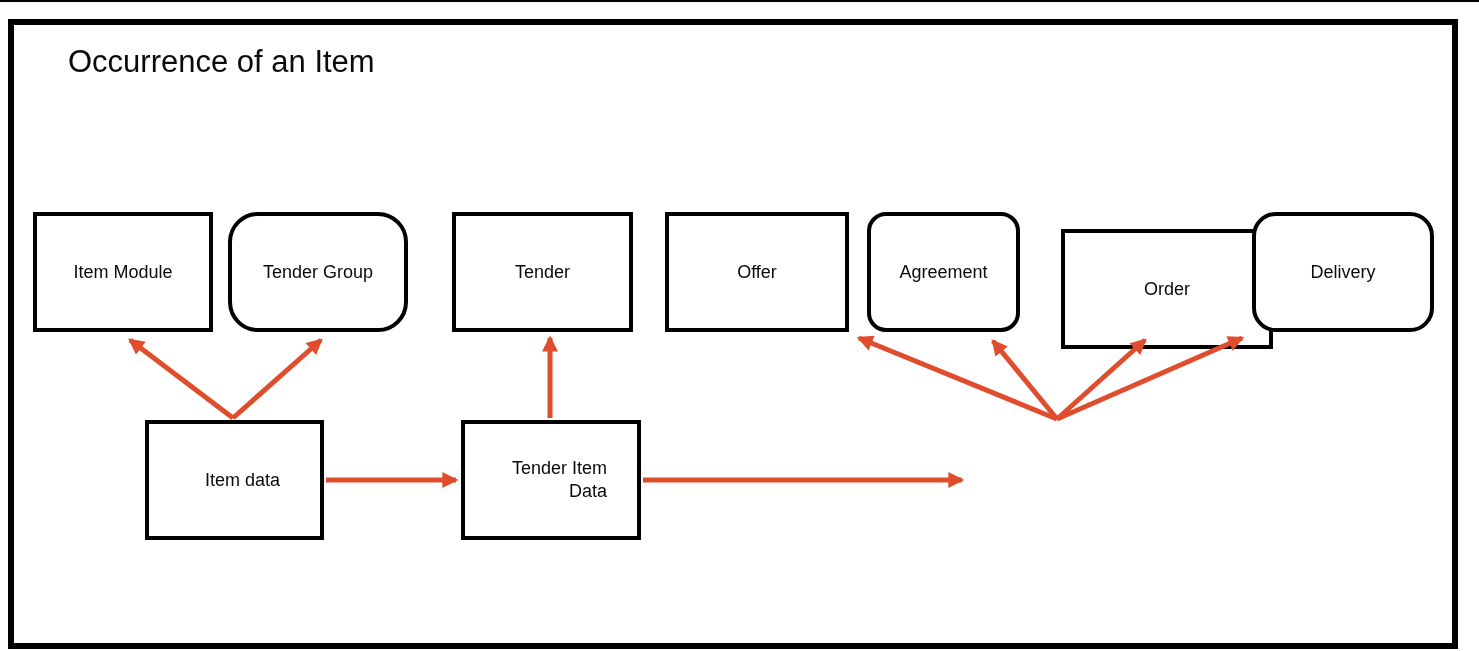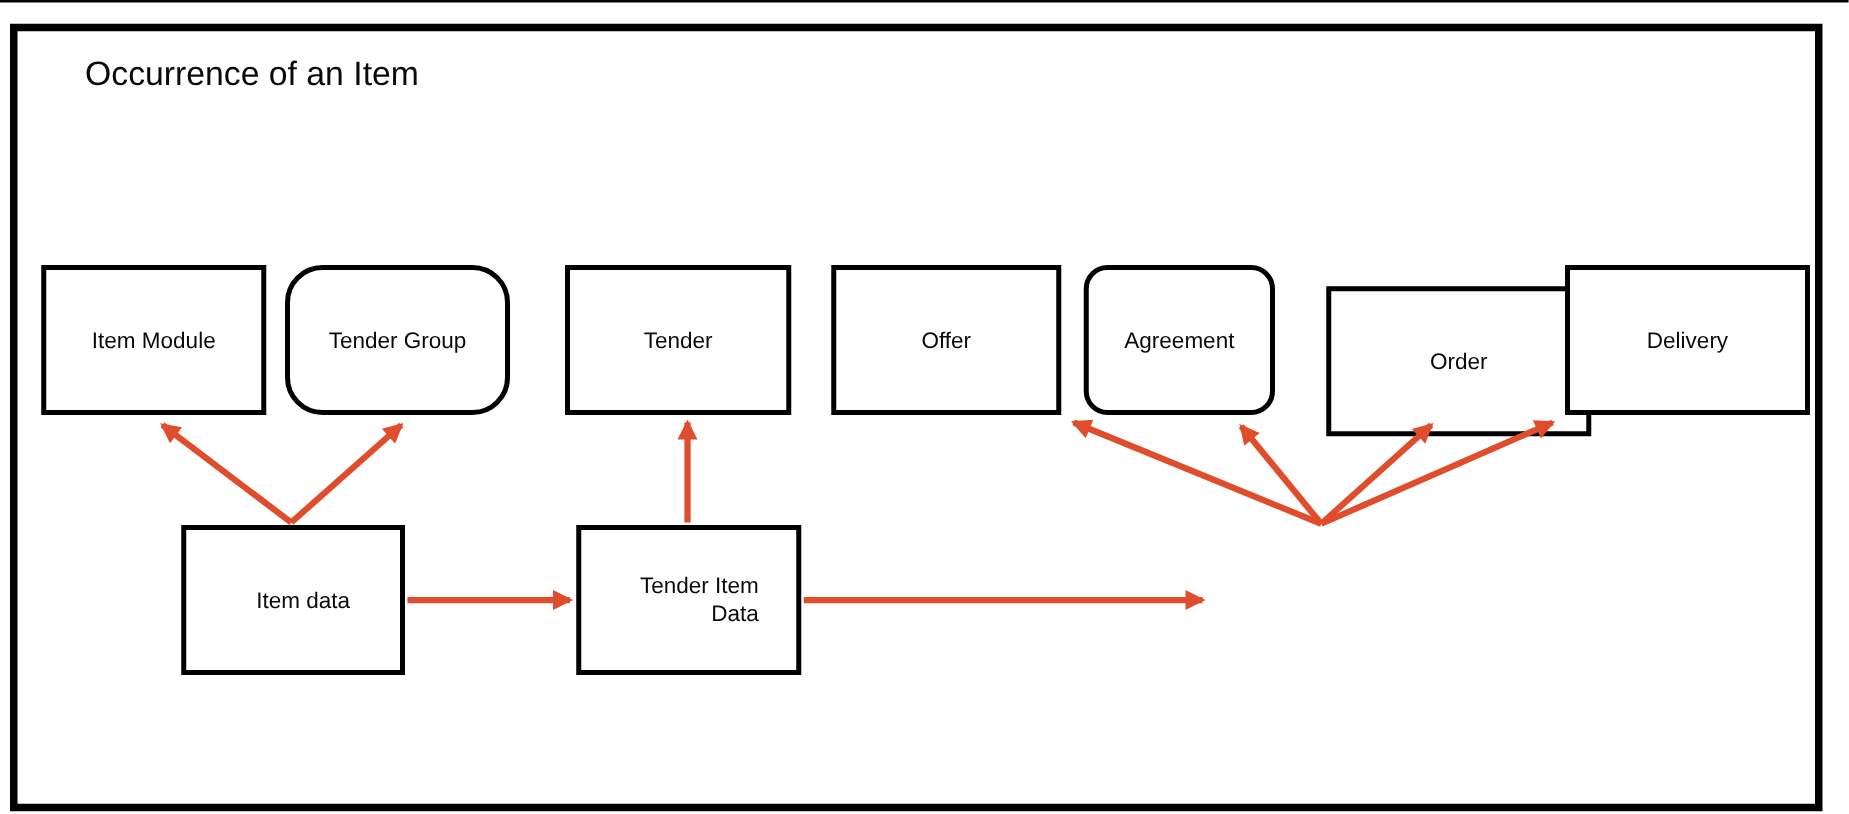--- a/index.html
+++ b/index.html
@@ -26,21 +26,21 @@
   .frame {
     position: absolute;
     left: 8px; top: 19px;
     width: 1450px; height: 630px;
     border: 6px solid #000000;
     box-sizing: border-box;
   }
   .title {
     position: absolute;
     left: 68px; top: 44px;
-    font-size: 27px;
+    font-size: 31px;
     color: #0a0a0a;
     white-space: nowrap;
   }
   .box {
     position: absolute;
     box-sizing: border-box;
     height: 120px;
     border: 4px solid #000000;
     background: #ffffff;
     display: flex;
@@ -81,21 +81,21 @@
   </div>
   <div class="box top-row" style="left:665px; width:184px;">
     <span>Offer</span>
   </div>
   <div class="box top-row" style="left:867px; width:153px;border-radius:19px;">
     <span>Agreement</span>
   </div>
   <div class="box top-row" style="left:1061px; width:212px;margin-top:17px;">
     <span>Order</span>
   </div>
-  <div class="box top-row" style="left:1252px; width:196px;">
+  <div class="box top-row" style="left:1252px; width:182px;border-radius:24px;">
     <span>Delivery</span>
   </div>
 
   <div class="box bottom-row" style="left:145px; width:179px;padding-left:16px;">
     <span>Item data</span>
   </div>
   <div class="box bottom-row" style="left:461px; width:180px;text-align:right;">
     <span style="max-width:112px;">Tender Item Data</span>
   </div>
 

